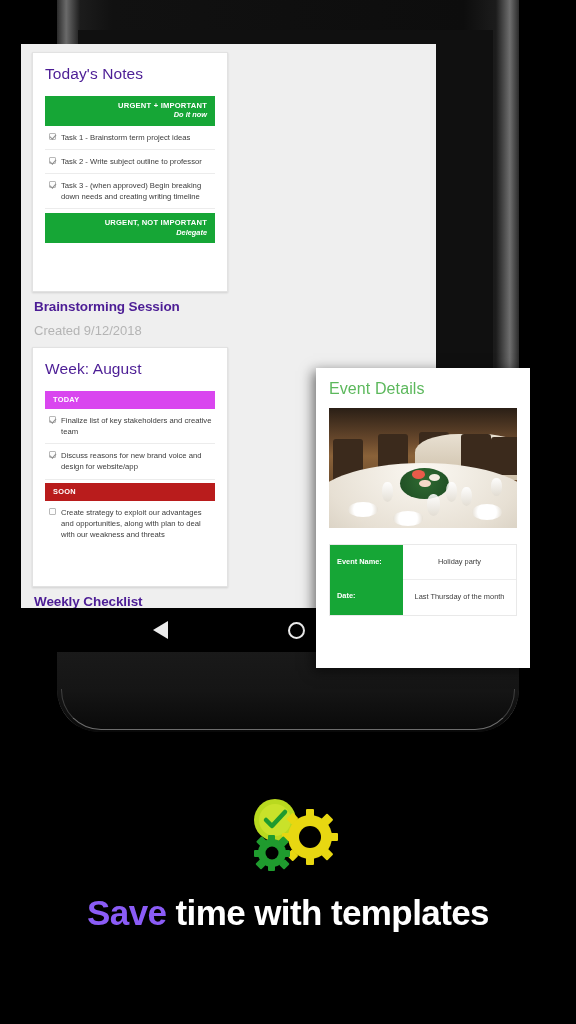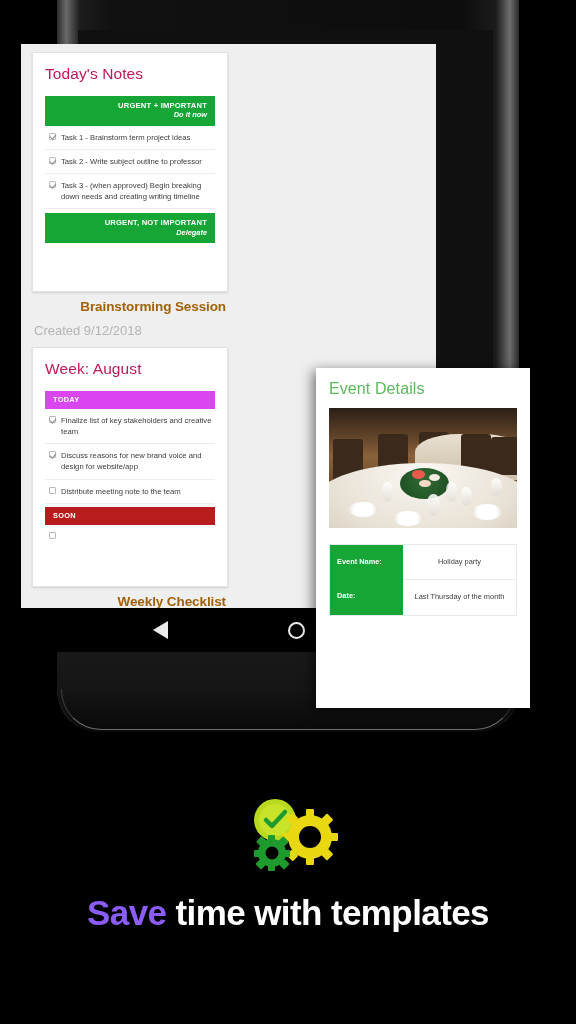--- a/index.html
+++ b/index.html
@@ -55,25 +55,25 @@
 
   .note-card {
     background: #fff;
     border: 1px solid #e2e2e2;
     box-shadow: 0 1px 2px rgba(0,0,0,.13);
     overflow: hidden;
     padding: 12px 12px 4px 12px;
     height: 240px;
   }
   .note-title {
-    color: #be185d; font-size: 15.5px; font-weight: 400;
+    color: #4c1d95; font-size: 15.5px; font-weight: 400;
     letter-spacing: .1px; margin-bottom: 13px;
   }
   .note-meta { padding: 7px 2px 0 2px; }
-  .note-name { font-size: 13.5px; font-weight: bold; color: #a16207; letter-spacing: -.1px; text-align: right;}
+  .note-name { font-size: 13.5px; font-weight: bold; color: #4c1d95; letter-spacing: -.1px;}
   .note-date { font-size: 13px; color: #b4b4b4; margin-top: 9px; }
 
   
   .banner {
     background: #16a636; color: #fff; padding: 5px 8px 6px;
     text-align: right; line-height: 1.25;
   }
   .banner .b1 { font-size: 7.6px; font-weight: bold; letter-spacing: .2px; }
   .banner .b2 { font-size: 7.4px; font-weight: bold; font-style: italic; }
 
@@ -103,21 +103,21 @@
   
   .navbar {
     position:absolute; left:21px; top:608px; width:415px; height:44px;
     background:#000; display:flex; align-items:center; justify-content:center; gap:120px;
   }
   .nav-back { width:0;height:0;border-top:9px solid transparent;border-bottom:9px solid transparent;border-right:15px solid #fff; opacity:.92;}
   .nav-home { width:17px;height:17px;border:2.3px solid #fff;border-radius:50%; opacity:.92;}
 
   
   .event-card {
-    position:absolute; left:316px; top:368px; width:214px; height:340px;
+    position:absolute; left:316px; top:368px; width:214px; height:300px;
     background:#fff; box-shadow: -3px 3px 12px rgba(0,0,0,.55);
     padding:12px 13px; overflow:hidden;
   }
   .event-title { color:#5cb85c; font-size:16px; margin-bottom:10px; letter-spacing:.1px;}
   .event-photo { width:100%; height:120px; position:relative; overflow:hidden; background:#3a2d22; }
   .etable { display:flex; margin-top:16px; border:1px solid #e9e9e9; }
   .etable .elcol { width:73px; background:#16a636; }
   .etable .ercol { flex:1;text-align:center; }
   .erow { font-size:7.4px; padding:12px 7px; line-height:1.4; }
   .elcol .erow { color:#fff; font-weight:bold; }
@@ -195,28 +195,25 @@
 
           <div class="pill today">TODAY</div>
           <div class="task-row">
             <span class="cbx checked"></span>
             <span class="task-text wrap">Finalize list of key stakeholders and creative team</span>
           </div>
           <div class="task-row">
             <span class="cbx checked"></span>
             <span class="task-text wrap">Discuss reasons for new brand voice and design for website/app</span>
           </div>
+
+          <div class="pill soon" style="margin-top:3px">SOON</div>
           <div class="task-row">
             <span class="cbx"></span>
-            <span class="task-text wrap">Distribute meeting note to the team</span>
-          </div>
-
-          <div class="pill soon" style="margin-top:3px">SOON</div>
-          <div class="task-row">
-            <span class="cbx"></span>
+            <span class="task-text wrap">Create strategy to exploit our advantages and opportunities, along with plan to deal with our weakness and threats</span>
           </div>
         </div>
         <div class="note-meta">
           <div class="note-name">Weekly Checklist</div>
           <div class="note-date">Created 9/12/2018</div>
         </div>
       </div>
 
     </div>
   </div>

